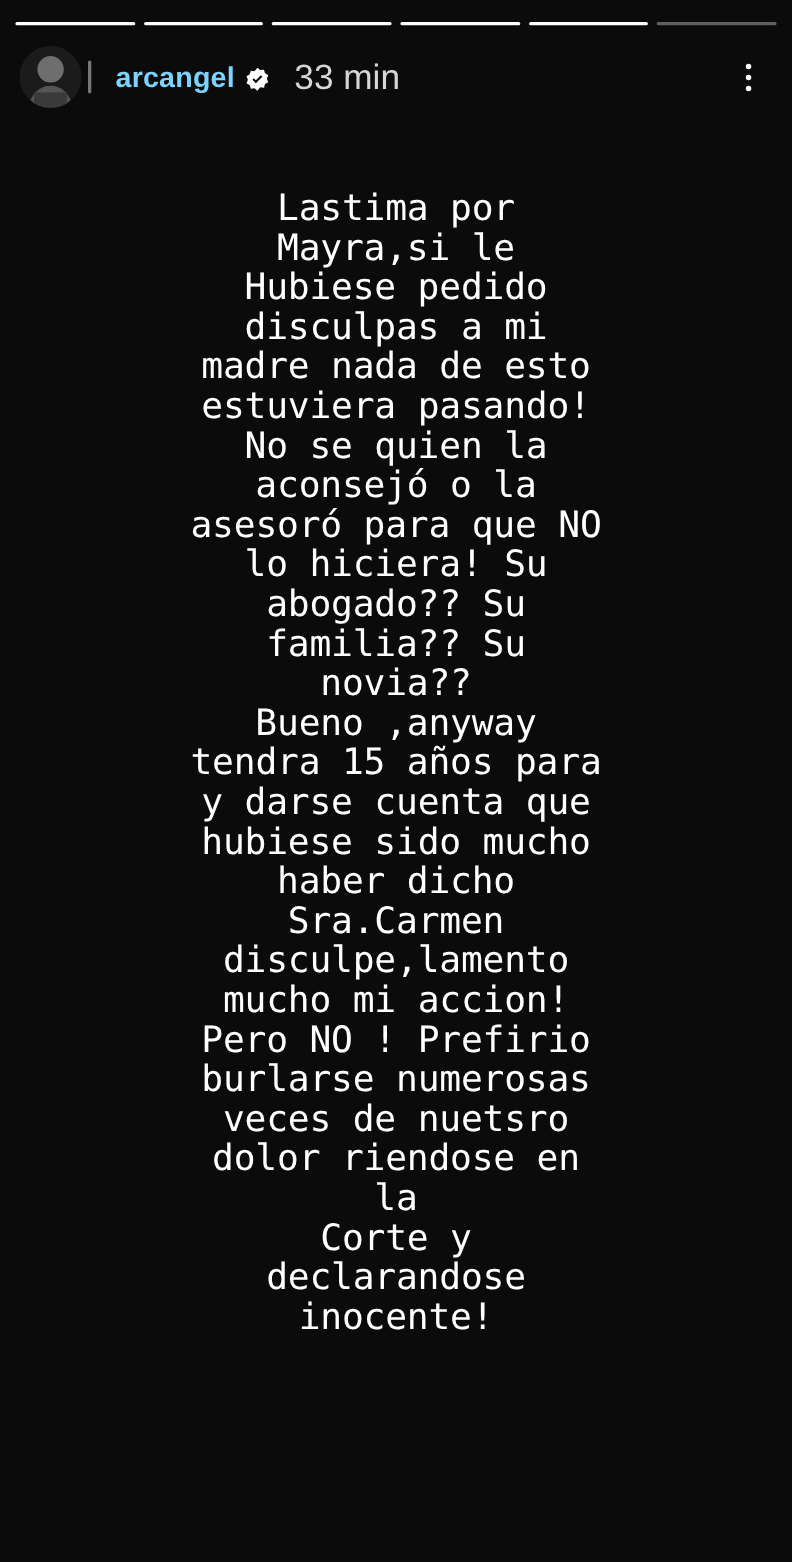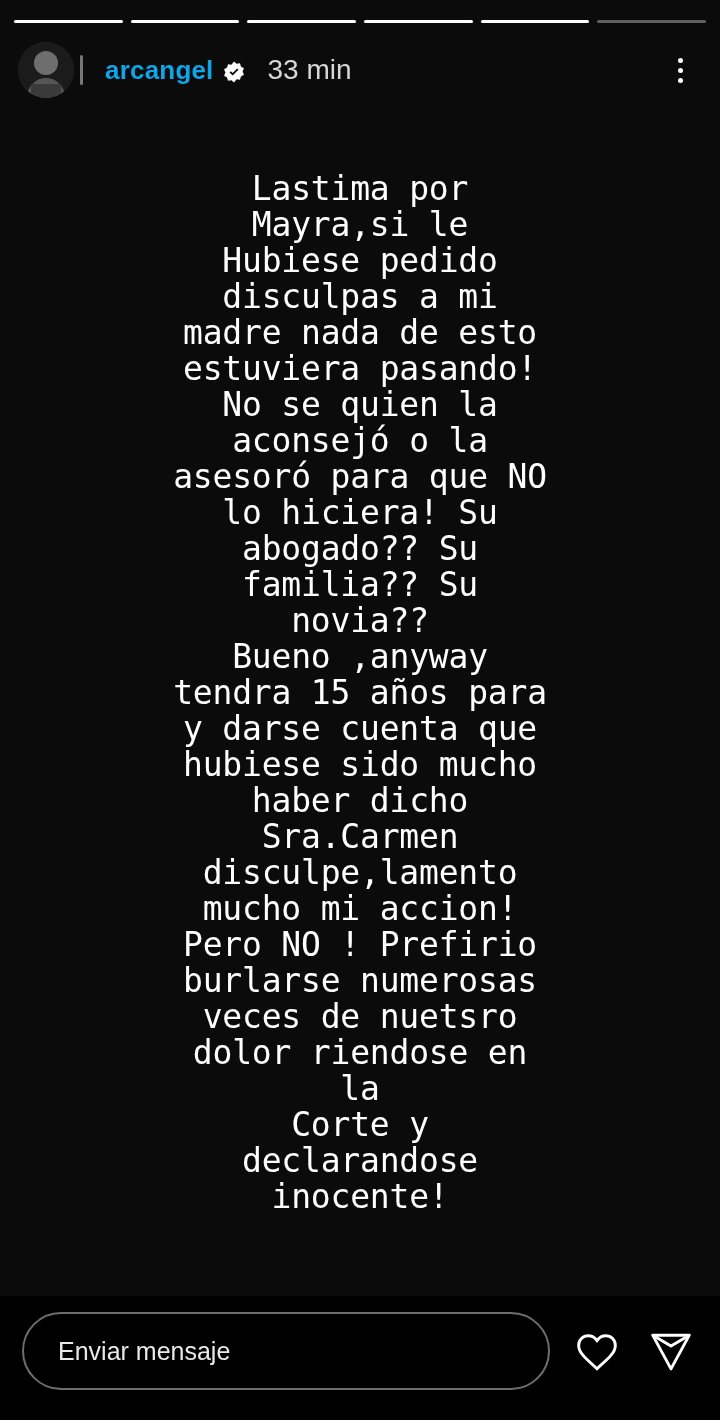--- a/index.html
+++ b/index.html
@@ -58,39 +58,39 @@
   }
   .avatar-bar {
     width: 3px;
     height: 30px;
     background: #8a8a8a;
     margin-left: 6px;
     border-radius: 2px;
     opacity: .85;
   }
   .username {
-    color: #0ea5e9;
+    color: #7dd3fc;
     font-size: 26px;
     font-weight: bold;
     margin-left: 22px;
     letter-spacing: .2px;
     white-space: nowrap;
   }
   .verified {
     margin-left: 8px;
     width: 24px;
     height: 24px;
     flex: 0 0 auto;
     display: inline-block;
     position: relative;
     top: 2px;
   }
   .timestamp {
     color: #d6d6d6;
-    font-size: 28px;
+    font-size: 32px;
     margin-left: 22px;
     white-space: nowrap;
   }
   .header-spacer { flex: 1 1 auto; }
   .more-btn {
     width: 36px;
     height: 44px;
     display: flex;
     flex-direction: column;
     align-items: center;
@@ -217,28 +217,14 @@
 Pero NO ! Prefirio
 burlarse numerosas
 veces de nuetsro
 dolor riendose en
 la
 Corte y
 declarandose
 inocente!</div>
   </div>
 
-  <div class="footer">
-    <input class="msg-input" type="text" placeholder="Enviar mensaje" style="">
-    <div class="action-icon">
-      <svg viewBox="0 0 24 24" width="50" height="50">
-        <path d="M12 20.5l-1.3-1.2C6.1 15.2 3.2 12.6 3.2 9.3c0-2.6 2-4.6 4.6-4.6 1.5 0 2.9.7 3.8 1.8l.4.5.4-.5c.9-1.1 2.3-1.8 3.8-1.8 2.6 0 4.6 2 4.6 4.6 0 3.3-2.9 5.9-7.5 10z" fill="none" stroke="#ffffff" stroke-width="1.4"></path>
-      </svg>
-    </div>
-    <div class="action-icon">
-      <svg viewBox="0 0 24 24" width="50" height="50">
-        <path d="M3.2 4.4h17.6L12 20.6z" fill="none" stroke="#ffffff" stroke-width="1.4" stroke-linejoin="round"></path>
-        <path d="M3.2 4.4l8.8 5.2 8.8-5.2" fill="none" stroke="#ffffff" stroke-width="1.4" stroke-linejoin="round"></path>
-      </svg>
-    </div>
-  </div>
 
 </div>
 
 </body></html>

